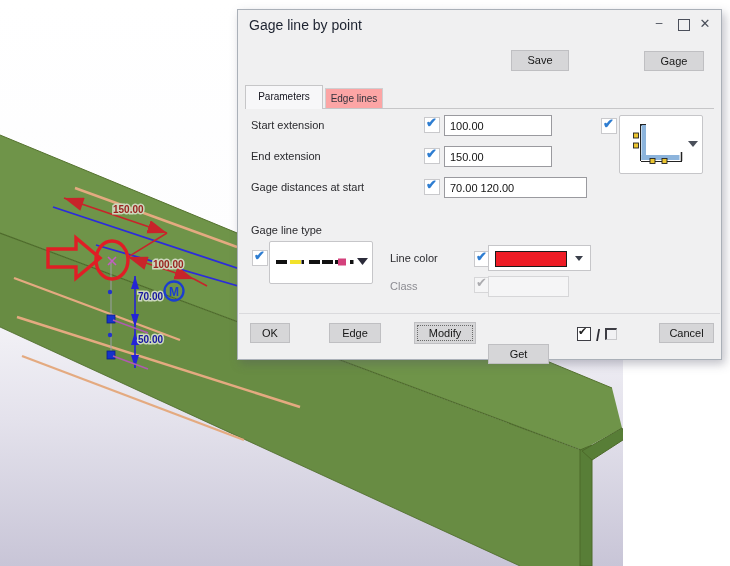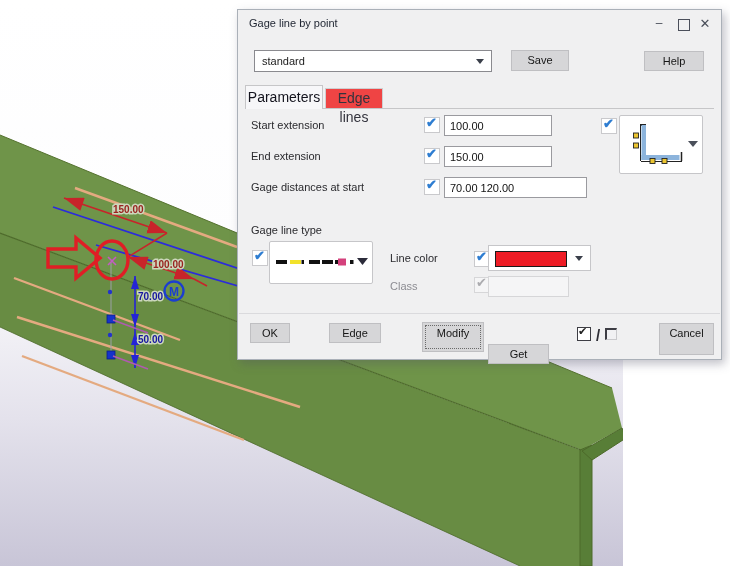--- a/index.html
+++ b/index.html
@@ -7,38 +7,38 @@
        font-family:"Liberation Sans",sans-serif;-webkit-font-smoothing:antialiased;}
   
   #viewport{position:absolute;left:0;top:0;width:623px;height:566px;
     background:linear-gradient(180deg,#ffffff 0%,#fdfdfe 45%,#e4e2ec 74%,#c8c5d7 100%);}
   #viewport svg{display:block;}
   
   .dialog{position:absolute;left:237px;top:9px;width:483px;height:349px;
     background:#f0f0f1;border:1px solid #aab0b8;box-shadow:3px 4px 9px rgba(80,80,100,.35);
     font-size:11px;color:#222;}
   .titlebar{position:absolute;left:0;top:0;right:0;height:27px;}
-  .title{position:absolute;left:11px;top:7px;font-size:11px;color:#1d2330;}
+  .title{position:absolute;left:11px;top:7px;font-size:14px;color:#1d2330;}
   .winbtn{position:absolute;top:4px;width:18px;height:19px;text-align:center;line-height:19px;
     color:#4a4f5a;font-size:12px;cursor:default;}
   .winbtn.min{right:53px;}
   .winbtn.close{right:7px;font-size:13px;}
   .maxbox{position:absolute;right:31px;top:9px;width:10px;height:10px;border:1.5px solid #4a4f5a;}
   .combo{position:absolute;background:#fff;border:1px solid #8a8a8f;box-sizing:border-box;}
   .combo .val{position:absolute;left:7px;top:50%;transform:translateY(-50%);color:#1c1c1c;}
   .caret{position:absolute;right:7px;top:50%;margin-top:-2px;width:0;height:0;
     border-left:4.5px solid transparent;border-right:4.5px solid transparent;border-top:5px solid #3a3f4a;}
   .btn{position:absolute;background:#d6d6d8;border:1px solid #bfbfc2;color:#161616;
     text-align:center;box-sizing:border-box;font-size:11px;}
   .btn span{display:inline-block;line-height:17px;}
   .btn.focused{outline:1px dotted #6a6a6a;outline-offset:-4px;}
-  .tab{position:absolute;box-sizing:border-box;text-align:center;font-size:14px;}
+  .tab{position:absolute;box-sizing:border-box;text-align:center;font-size:10px;}
   .tab.active{left:7px;top:75px;width:78px;height:24px;background:#f7f7f9;
     border:1px solid #c6c6c8;border-bottom:none;line-height:22px;z-index:3;color:#14141e;}
-  .tab.inactive{left:87px;top:78px;width:58px;height:21px;background:#ef4444;
+  .tab.inactive{left:87px;top:78px;width:58px;height:21px;background:#fca5a5;
     border:1px solid #cfcfd1;border-bottom:none;line-height:19px;color:#33333d;}
   .tabline{position:absolute;left:7px;right:7px;top:98px;border-top:1px solid #c6c6c8;z-index:2;}
   .flabel{position:absolute;color:#2a2a2e;white-space:nowrap;}
   .cb{position:absolute;width:14px;height:14px;background:#fff;border:1px solid #c9c9cc;box-sizing:content-box;}
   .cb.on:after{content:"\2714";position:absolute;left:1px;top:-3px;font-size:13px;color:#2e7dd1;font-weight:bold;}
   .cb.disabled{background:#f5f5f6;border-color:#d6d6d8;}
   .cb.disabled:after{content:"\2714";position:absolute;left:1px;top:-3px;font-size:13px;color:#ababaf;}
   .tinput{position:absolute;border:1px solid #9a9a9f;background:#fff;font-size:11px;
     font-family:"Liberation Sans",sans-serif;padding:0 5px;box-sizing:border-box;color:#111;}
   .tinput:disabled{background:#f5f5f6;border-color:#d6d6d8;}
@@ -131,29 +131,25 @@
 
   <div class="dialog">
 
     <div class="titlebar">
       <span class="title">Gage line by point</span>
       <span class="winbtn min">–</span>
       <span class="maxbox"></span>
       <span class="winbtn close">✕</span>
     </div>
 
-    <div class="combo" style="left:16px;top:40px;width:238px;height:22px;">
-      <span class="val">standard</span>
-      <span class="caret"></span>
-    </div>
     <div class="btn" style="left:273px;top:40px;width:58px;height:21px;line-height:19px;">
       <span>Save</span>
     </div>
     <div class="btn" style="left:406px;top:41px;width:60px;height:20px;line-height:18px;">
-      <span>Help</span>
+      <span>Gage</span>
     </div>
 
     <div class="tab active">
       <span>Parameters</span>
     </div>
     <div class="tab inactive">
       <span>Edge lines</span>
     </div>
     <div class="tabline"></div>
 
@@ -213,28 +209,28 @@
     <span class="cb disabled" style="left:236px;top:267px;"></span>
     <input class="tinput" disabled="" style="left: 250px; top: 266px; width: 81px; height: 21px;" value="">
 
     <div class="sep"></div>
     <div class="btn" style="left:12px;top:313px;width:40px;height:20px;line-height:18px;text-decoration:underline;">
       <span>OK</span>
     </div>
     <div class="btn" style="left:91px;top:313px;width:52px;height:20px;line-height:18px;">
       <span>Edge</span>
     </div>
-    <div class="btn focused" style="left:184px;top:312px;width:62px;height:30px;line-height:20px;">
+    <div class="btn focused" style="left:176px;top:312px;width:62px;height:22px;line-height:20px;">
       <span>Modify</span>
     </div>
     <div class="btn" style="left:250px;top:313px;width:61px;height:20px;line-height:18px;margin-top:21px;">
       <span>Get</span>
     </div>
     <div class="toggle">
       <span class="tgb1"></span>
       <span class="tgslash">/</span>
       <span class="tgb2"></span>
     </div>
-    <div class="btn" style="left:421px;top:313px;width:55px;height:32px;line-height:18px;">
+    <div class="btn" style="left:421px;top:313px;width:55px;height:20px;line-height:18px;">
       <span>Cancel</span>
     </div>
   </div>
 </div>
 
 </body></html>

